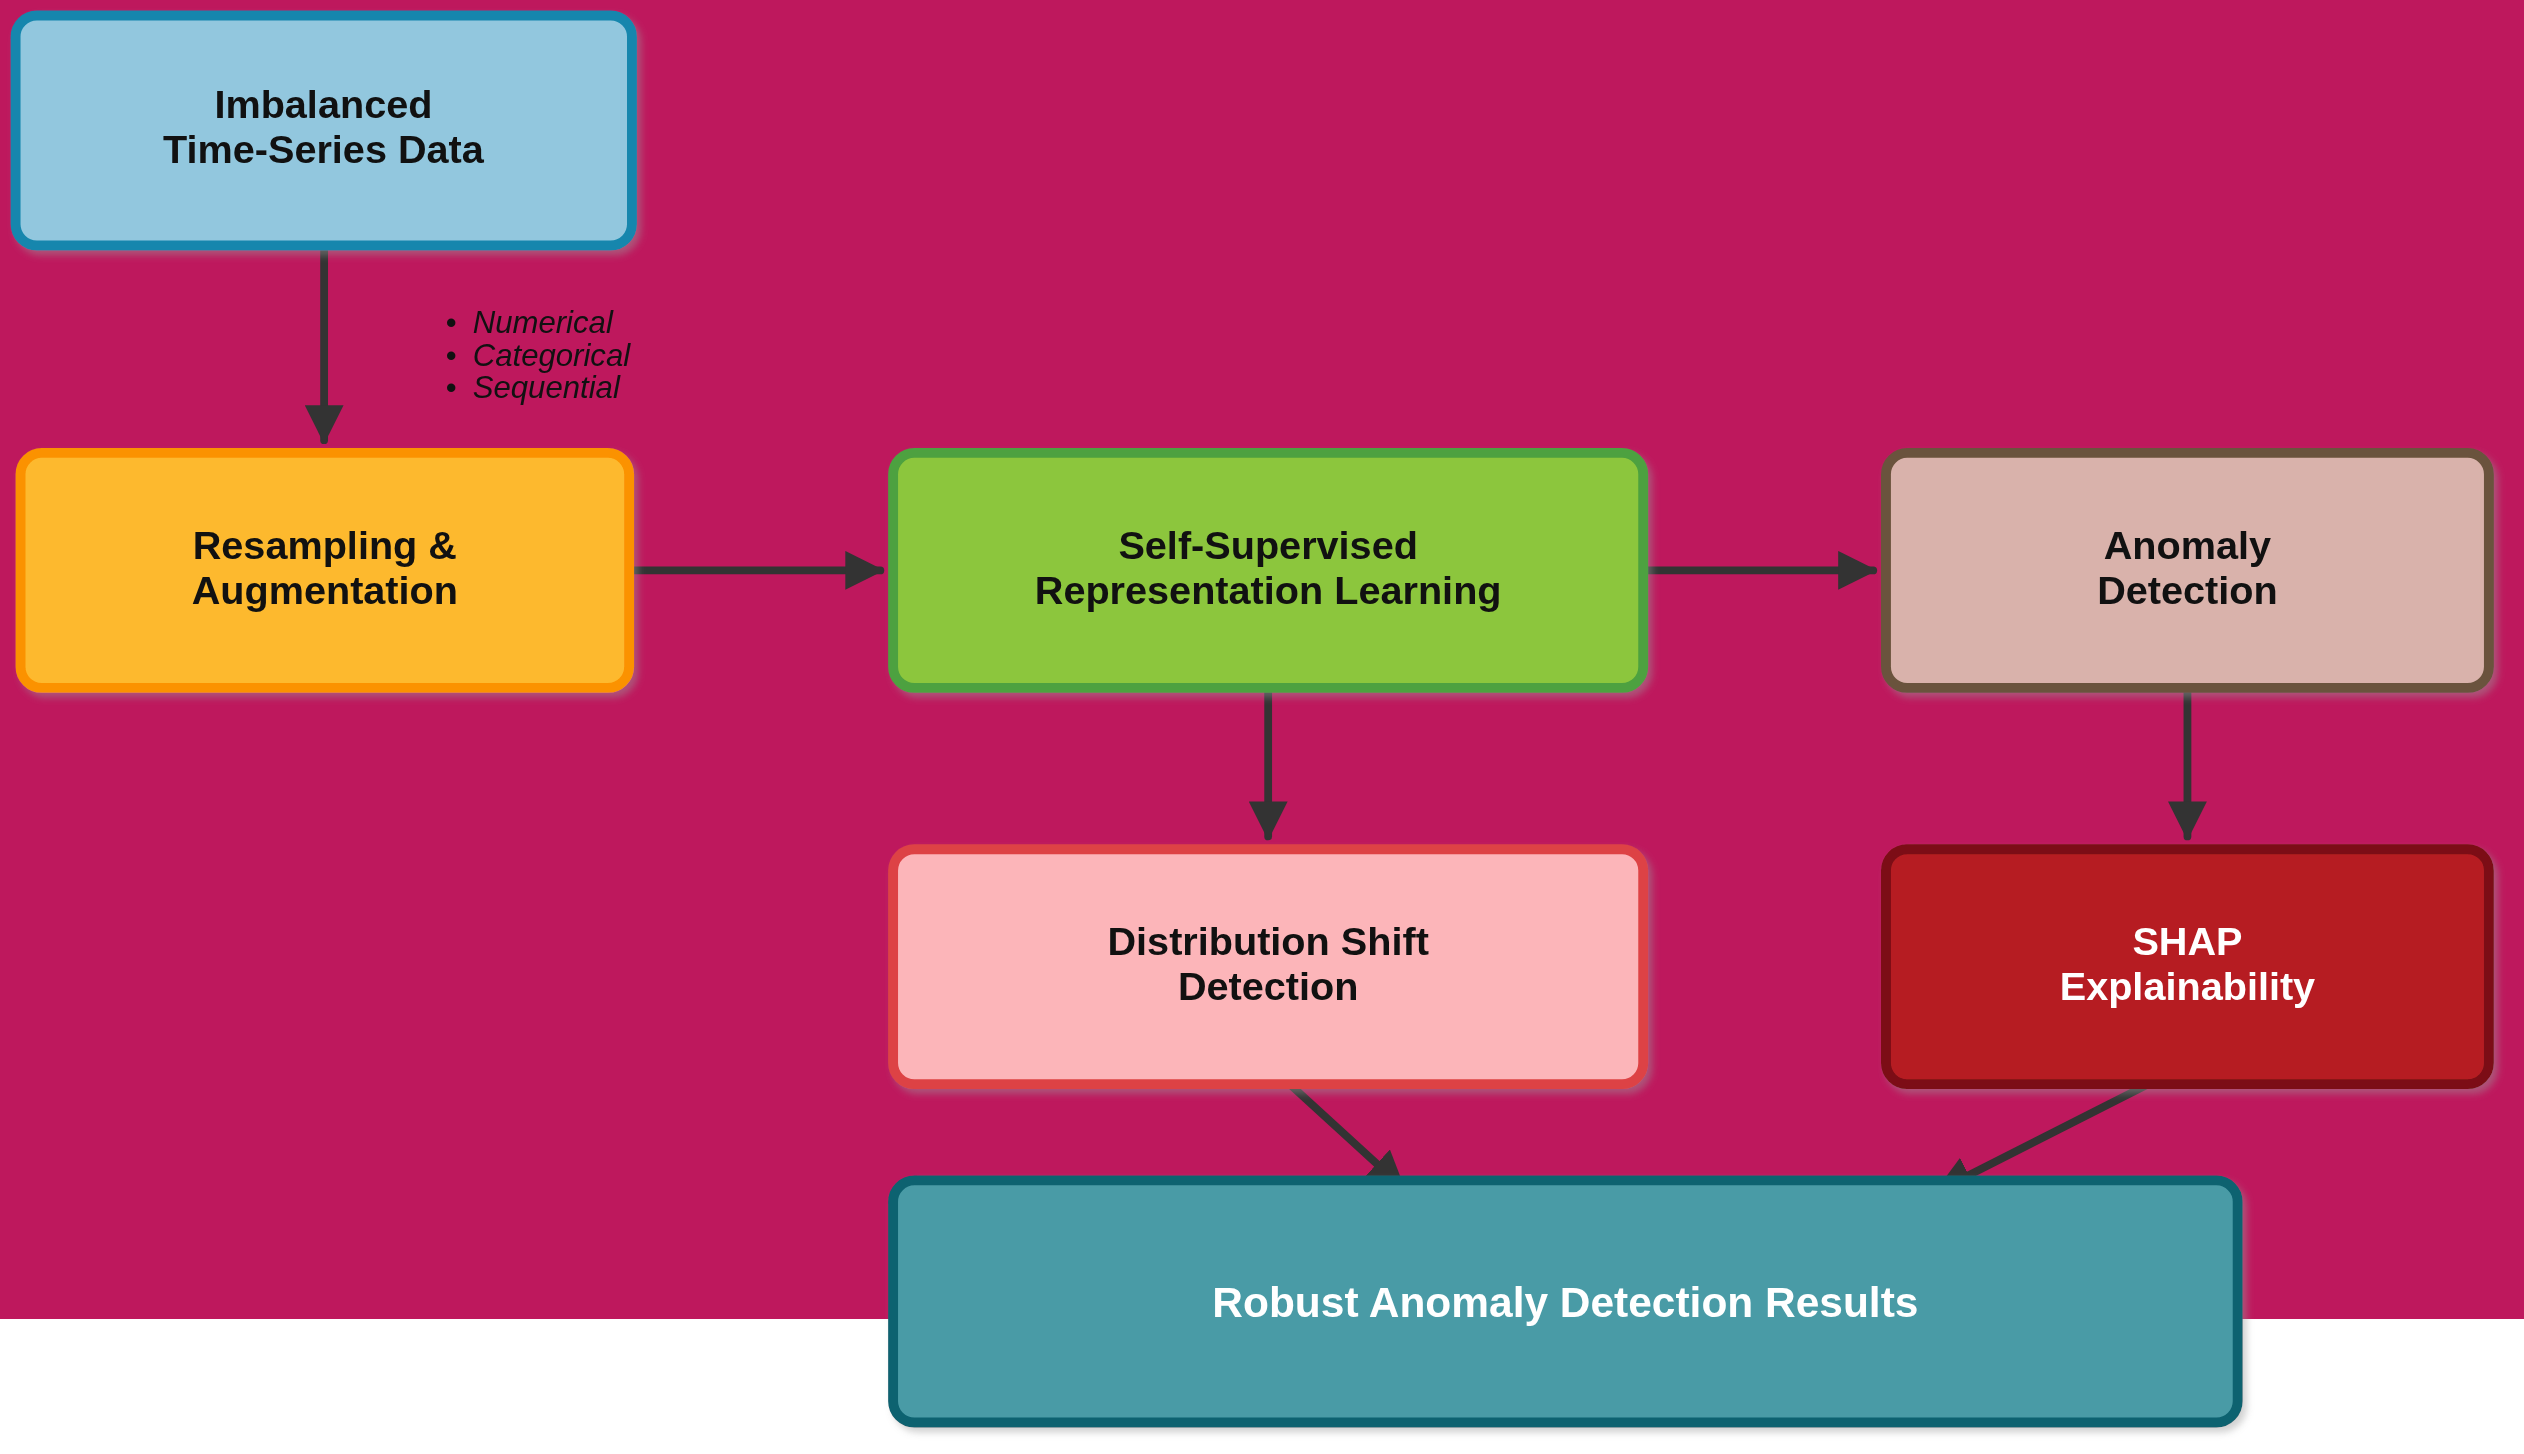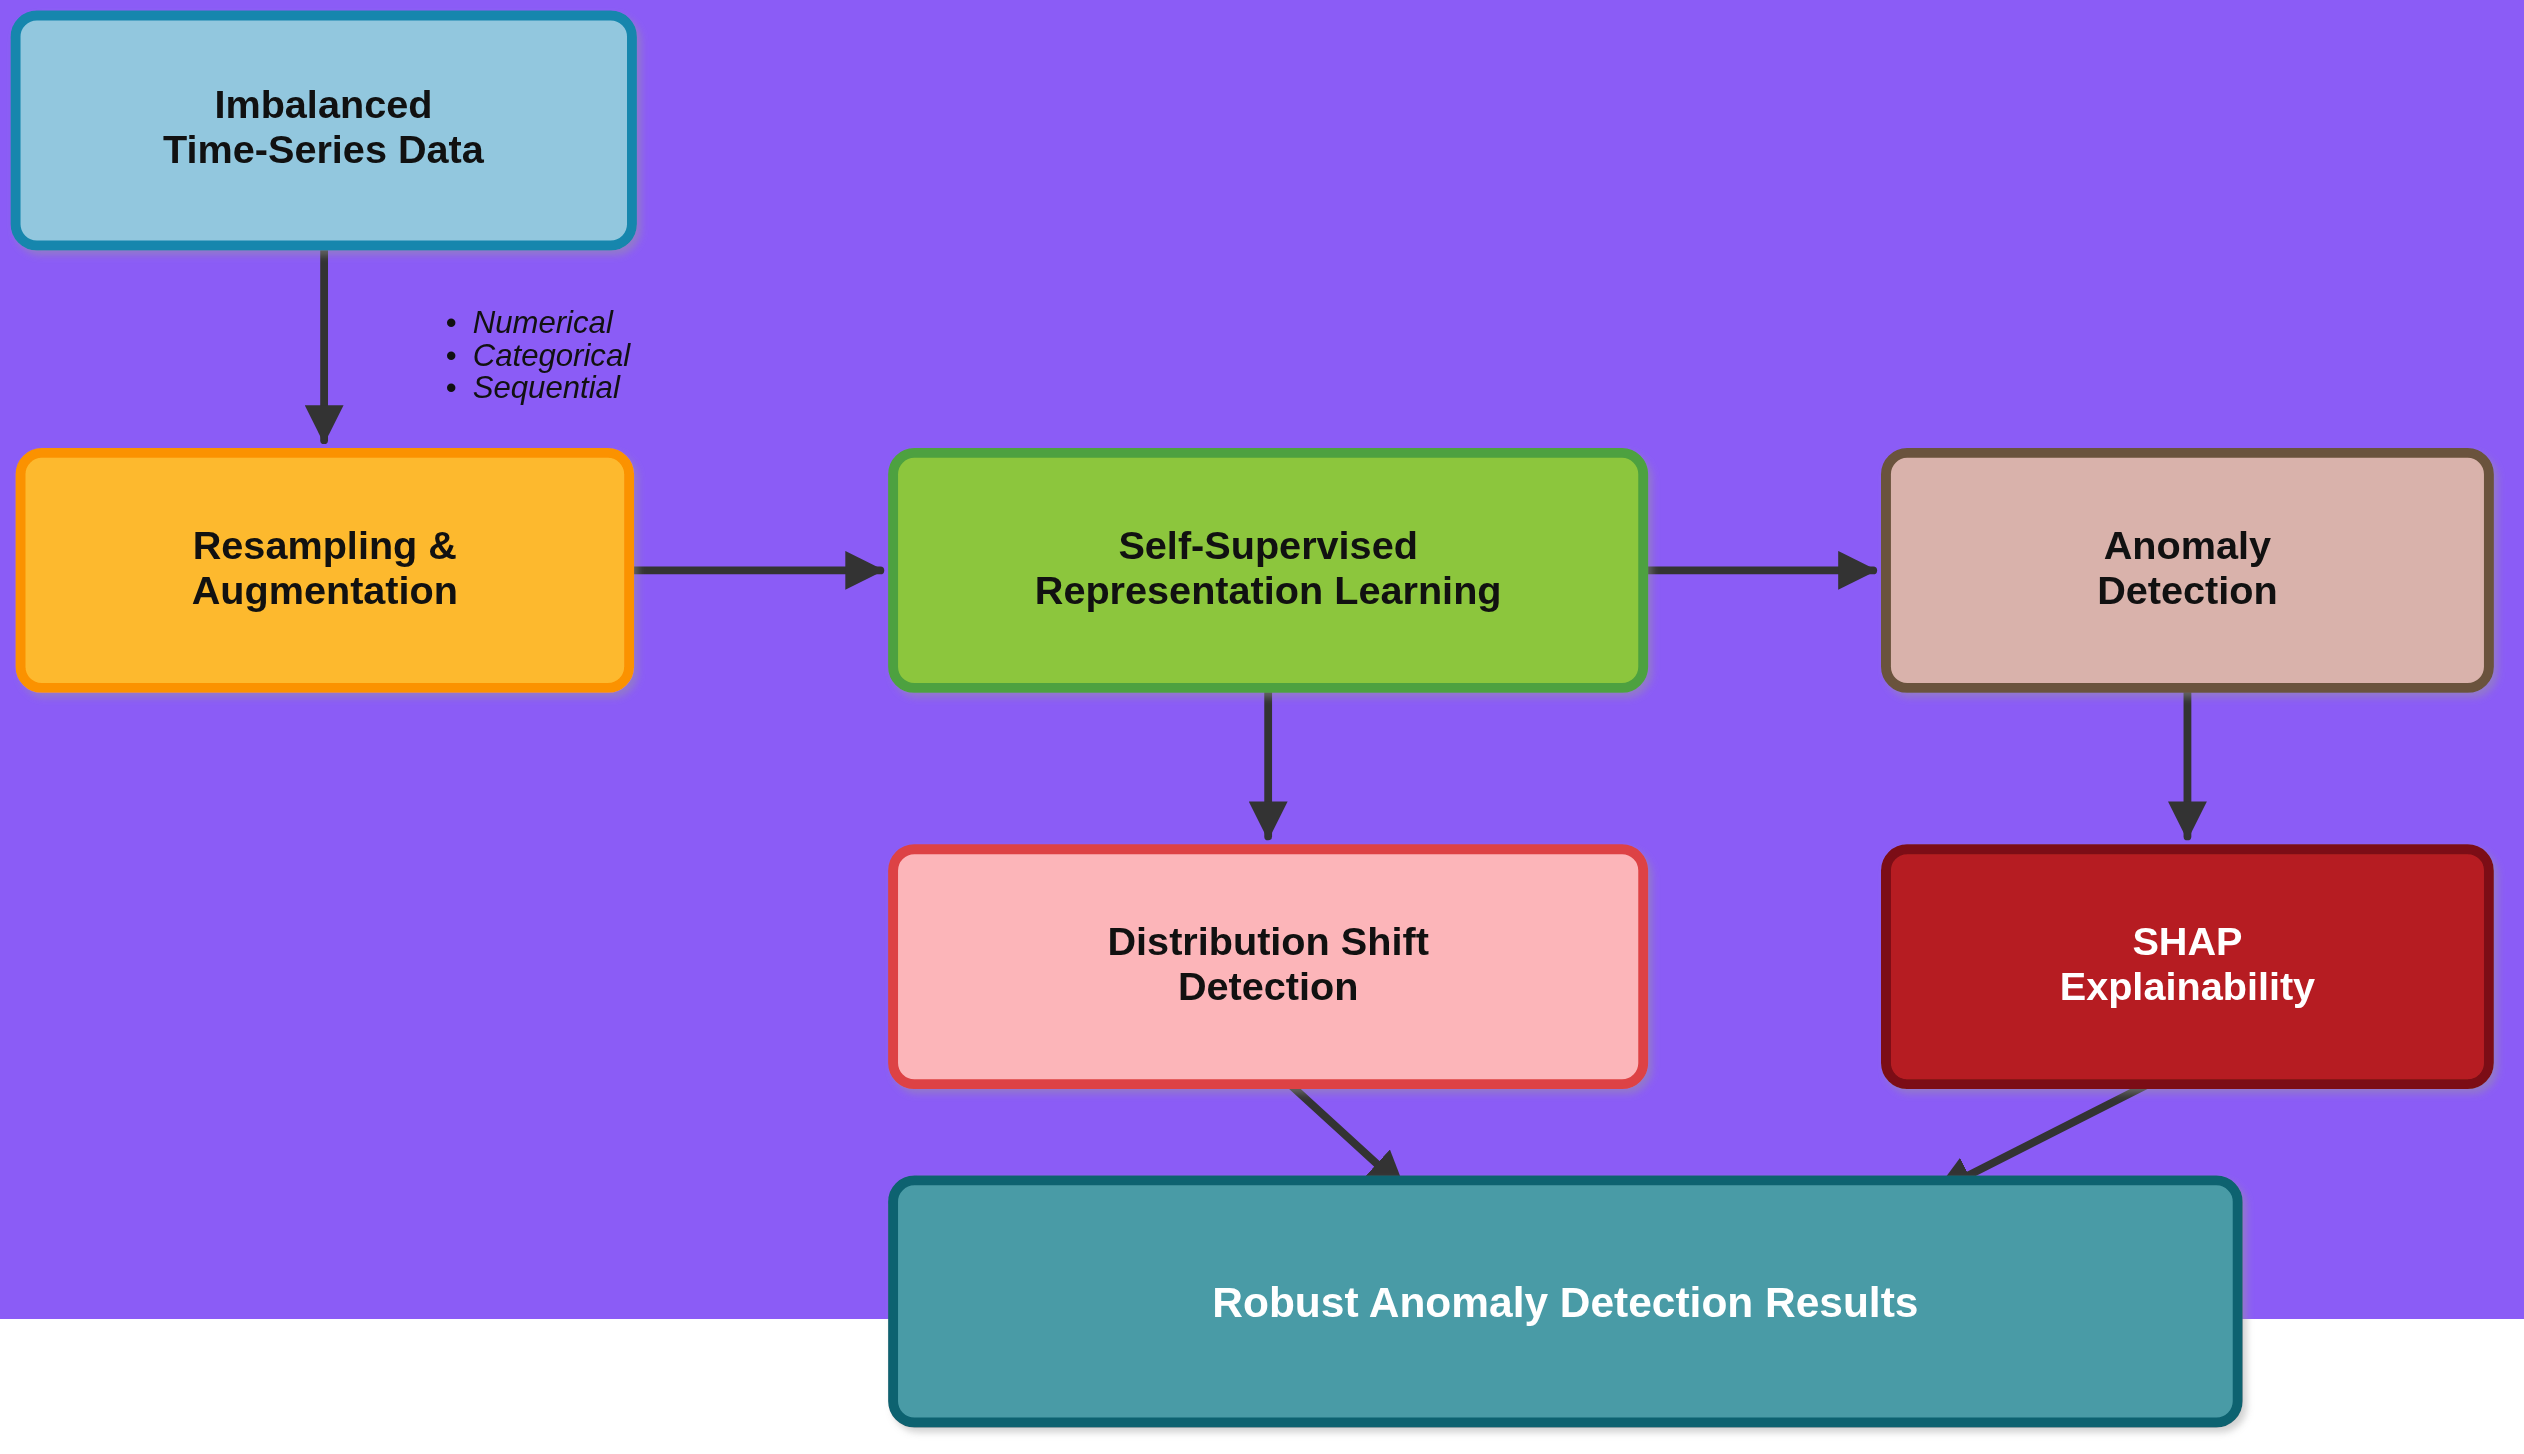--- a/index.html
+++ b/index.html
@@ -10,21 +10,21 @@
   body {
     width: 2525px;
     height: 1455px;
     overflow: hidden;
     font-family: "Liberation Sans", sans-serif;
   }
   #canvas {
     position: relative;
     width: 2525px;
     height: 1319px;
-    background: #8b5cf6;
+    background: #be185d;
   }
   svg.flow {
     position: absolute;
     top: 0;
     left: 0;
     width: 2525px;
     height: 1455px;
   }
   .node-rect {
     stroke-linejoin: round;

